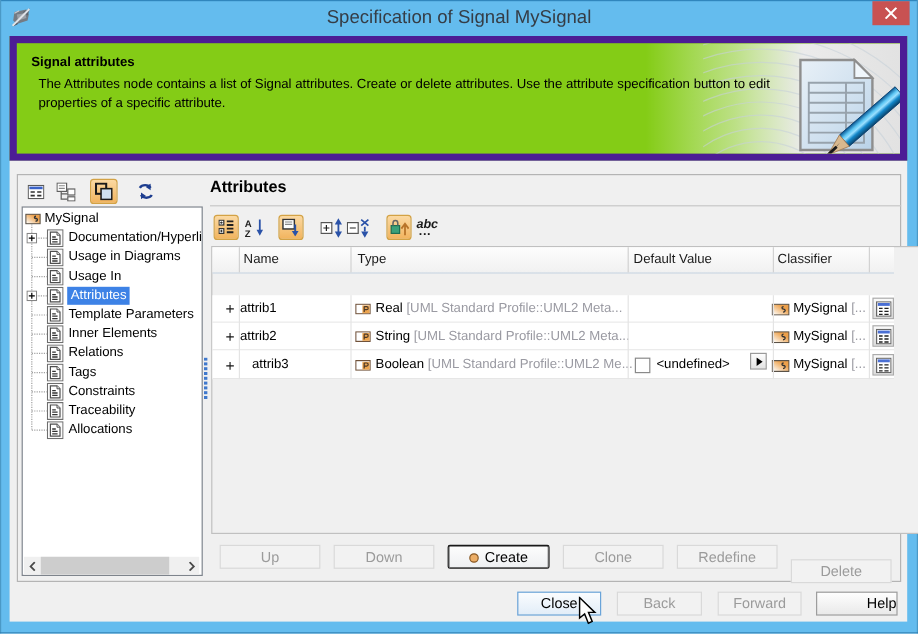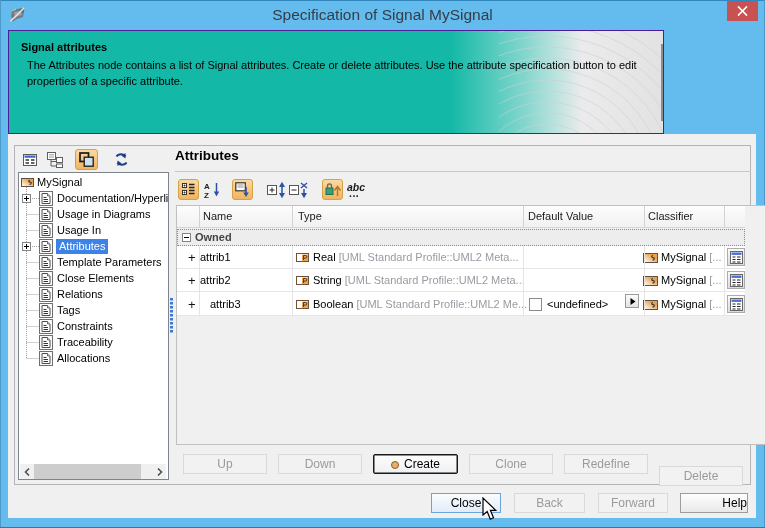--- a/index.html
+++ b/index.html
@@ -4,21 +4,21 @@
 <style>
 * { margin:0; padding:0; box-sizing:border-box; }
 html,body { width:765px; height:528px; overflow:hidden; }
 body { font-family:"Liberation Sans", sans-serif; position:relative; background:#64bcee; }
 .abs { position:absolute; }
 #topline { left:0; top:0; width:765px; height:1px; background:#3086bd; }
 #botline { left:0; top:527px; width:765px; height:1px; background:#2a7aad; }
 #title { left:0; top:0; width:765px; height:30px; text-align:center; font-size:15.5px; color:#353d46; line-height:29px; }
 #closebtn { left:727px; top:1px; width:31px; height:20px; background:#c85252; }
 #appicon { left:10px; top:6px; }
-#header { left:8px; top:30px; width:656px; height:104px; background:#14b8a6; border:1px solid #4c1d95; overflow:hidden; }
+#header { left:8px; top:30px; width:748px; height:104px; background:#84cc16; border:6px solid #4c1d95; overflow:hidden; }
 #hdrtitle { left:12px; top:10px; font-size:11px; font-weight:bold; color:#000; }
 #hdrdesc { left:18px; top:27px; width:630px; font-size:11px; color:#000; line-height:15.5px; }
 #main { left:8px; top:134px; width:748px; height:384px; background:#f0f0f0; }
 #groupbox { left:6px; top:11px; width:737px; height:340px; border:1px solid #b4b4b4; }
 #tree { left:10px; top:38px; width:151px; height:308px; background:#fff; border:1px solid #7e848c; font-size:11px; color:#000; overflow:hidden; }
 .trow { position:absolute; left:38px; height:16px; line-height:16px; white-space:nowrap; }
 .tsel { position:absolute; left:37px; height:15px; line-height:15px; background:#3d82e6; color:#fff; padding:0 3px; white-space:nowrap; }
 .ticon { position:absolute; left:20px; }
 #hscroll { position:absolute; left:1px; bottom:0px; width:146px; height:15px; background:#f0f0f0; }
 #hthumb { position:absolute; left:14px; top:0; width:107px; height:15px; background:#cdcdcd; }
@@ -197,21 +197,21 @@
         <use href="#pageicon"></use>
       </svg>
     <div class="tsel" style="top:66px">Attributes</div>
     <svg class="ticon" style="top:82px" width="14" height="15" viewBox="0 0 14 15">
         <use href="#pageicon"></use>
       </svg>
     <div class="trow" style="top:81px">Template Parameters</div>
     <svg class="ticon" style="top:98px" width="14" height="15" viewBox="0 0 14 15">
         <use href="#pageicon"></use>
       </svg>
-    <div class="trow" style="top:97px">Close Elements</div>
+    <div class="trow" style="top:97px">Inner Elements</div>
     <svg class="ticon" style="top:114px" width="14" height="15" viewBox="0 0 14 15">
         <use href="#pageicon"></use>
       </svg>
     <div class="trow" style="top:113px">Relations</div>
     <svg class="ticon" style="top:130px" width="14" height="15" viewBox="0 0 14 15">
         <use href="#pageicon"></use>
       </svg>
     <div class="trow" style="top:129px">Tags</div>
     <svg class="ticon" style="top:146px" width="14" height="15" viewBox="0 0 14 15">
         <use href="#pageicon"></use>
@@ -340,27 +340,20 @@
       <span class="abs" style="left:26px;top:4px">Name</span>
       <span class="abs" style="left:121px;top:4px">Type</span>
       <span class="abs" style="left:351px;top:4px">Default Value</span>
       <span class="abs" style="left:471px;top:4px">Classifier</span>
       <div class="hv" style="left:22px"></div>
       <div class="hv" style="left:115px"></div>
       <div class="hv" style="left:346px"></div>
       <div class="hv" style="left:467px"></div>
       <div class="hv" style="left:547px"></div>
     </div>
-    <div class="abs" id="ownedrow">
-      <svg style="position:absolute;left:5px;top:4px" width="9" height="9" viewBox="0 0 9 9">
-        <rect x="0.5" y="0.5" width="8" height="8" fill="#fff" stroke="#848484"></rect>
-        <path d="M2,4.5 h5" stroke="#000" stroke-width="1"></path>
-      </svg>
-      <span style="margin-left:18px">Owned</span>
-    </div>
     <div class="arow" style="top:40px;height:23px">
       <span class="plus" style="top:4px">+</span>
       <span class="abs" style="left:23px;top:5px">attrib1</span>
       <svg class="abs" style="left:119px;top:7px" width="13" height="9" viewBox="0 0 13 9">
           <use href="#typeicon"></use>
         </svg>
       <span class="abs" style="left:136px;top:5px">Real <span class="gray">[UML Standard Profile::UML2 Meta...</span></span>
       <svg class="abs" style="left:466px;top:7px" width="15" height="10" viewBox="0 0 15 10">
           <use href="#sigicon"></use>
         </svg>

